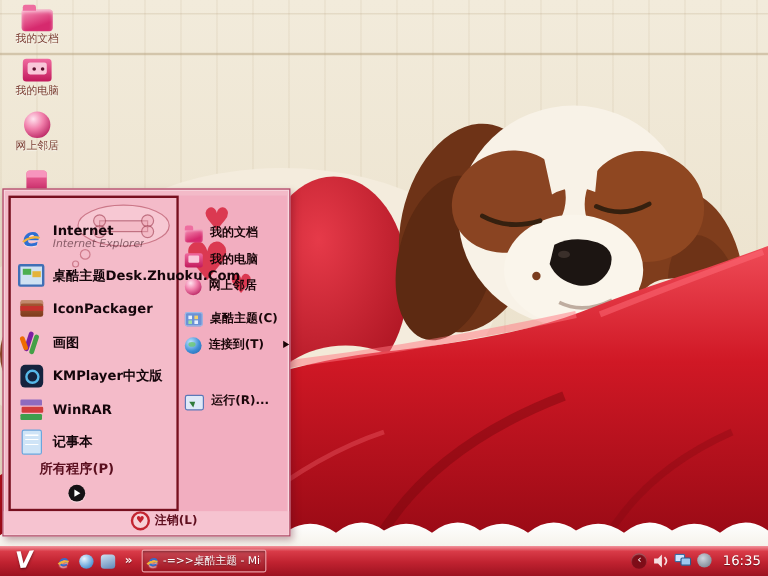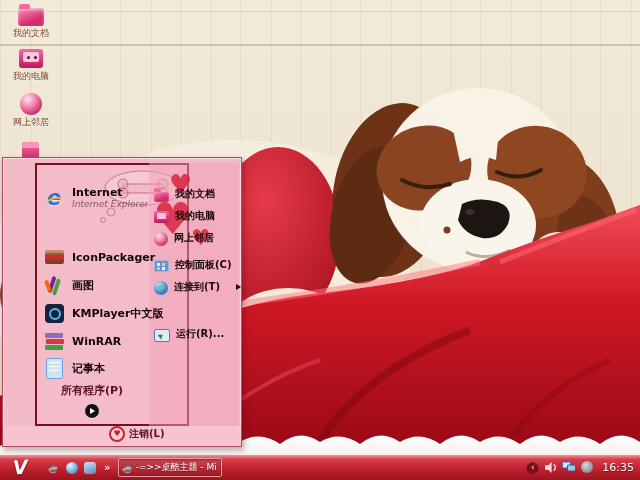--- a/index.html
+++ b/index.html
@@ -36,22 +36,22 @@
     background:radial-gradient(circle at 35% 28%,#ffe3ee,#f17fab 40%,#c2336e 75%,#9c1e52);}
   .g-gift{position:absolute;left:6px;top:3px;width:17px;height:21px;
     background:linear-gradient(180deg,#f26d9e,#c01d5e);border-radius:3px;}
   .g-gift::before{content:"";position:absolute;left:0;right:0;top:0;height:6px;
     background:#f795bd;border-radius:3px 3px 0 0;}
 
   
   .start-menu{position:absolute;left:2px;top:157px;width:240px;height:290px;
     background:#f3bac8;border:1px solid #ad4a66;box-sizing:border-box;
     box-shadow:inset 0 0 0 1px rgba(255,255,255,.45),2px 3px 6px rgba(90,10,25,.35);}
-  .sm-left{position:absolute;left:4px;top:5px;width:154px;height:263px;box-sizing:border-box;
-    border:2px solid #77101f;background:rgba(246,188,202,.42);margin-left:28px;}
+  .sm-left{position:absolute;left:4px;top:5px;width:142px;height:263px;box-sizing:border-box;
+    border:2px solid #77101f;background:rgba(246,188,202,.42);}
   .sm-right{position:absolute;left:146px;top:5px;width:90px;height:263px;
     background:rgba(242,162,184,.5);}
   .sm-bottom{position:absolute;left:0;top:268px;width:238px;height:20px;display:flex;
     align-items:flex-start;background:rgba(247,198,210,.72);}
 
   .bubble{position:absolute;right:4px;top:3px;}
   .pl-item{position:absolute;left:6px;display:flex;align-items:center;gap:7px;height:24px;cursor:default;z-index:2;width:128px;}
   .pl0{top:18px;height:30px}.pl1{top:52px}.pl2{top:80px}.pl3{top:108px}
   .pl4{top:136px}.pl5{top:164px}.pl6{top:191px}
   .pl-text{display:flex;flex-direction:column;line-height:1.15;overflow:hidden;}
@@ -260,20 +260,26 @@
 
     <div class="pl-item pl0">
       <span class="pi">
           <span class="e-icon e-big"></span>
         </span>
       <span class="pl-text">
         <span class="pl-label">Internet</span>
         <span class="pl-sub">Internet Explorer</span>
       </span>
     </div>
+    <div class="pl-item pl1">
+      <span class="pi">
+          <span class="zhuoku"></span>
+        </span>
+      <span class="pl-label">桌酷主题Desk.Zhuoku.Com</span>
+    </div>
     <div class="pl-item pl2">
       <span class="pi">
           <span class="ipack"></span>
         </span>
       <span class="pl-label">IconPackager</span>
     </div>
     <div class="pl-item pl3">
       <span class="pi">
           <span class="paintv"></span>
         </span>
@@ -316,21 +322,21 @@
     <div class="pr-item pr1">
       <span class="ri m-pc"></span>
       <span class="pr-label">我的电脑</span>
     </div>
     <div class="pr-item pr2">
       <span class="ri m-ball"></span>
       <span class="pr-label">网上邻居</span>
     </div>
     <div class="pr-item pr3">
       <span class="ri cpanel"></span>
-      <span class="pr-label">控制面板(C)</span>
+      <span class="pr-label">桌酷主题(C)</span>
     </div>
     <div class="pr-item pr4">
       <span class="ri globe"></span>
       <span class="pr-label">连接到(T)</span>
       <span class="subarrow"></span>
     </div>
     <div class="pr-item pr6">
       <span class="ri runw"></span>
       <span class="pr-label">运行(R)...</span>
     </div>

